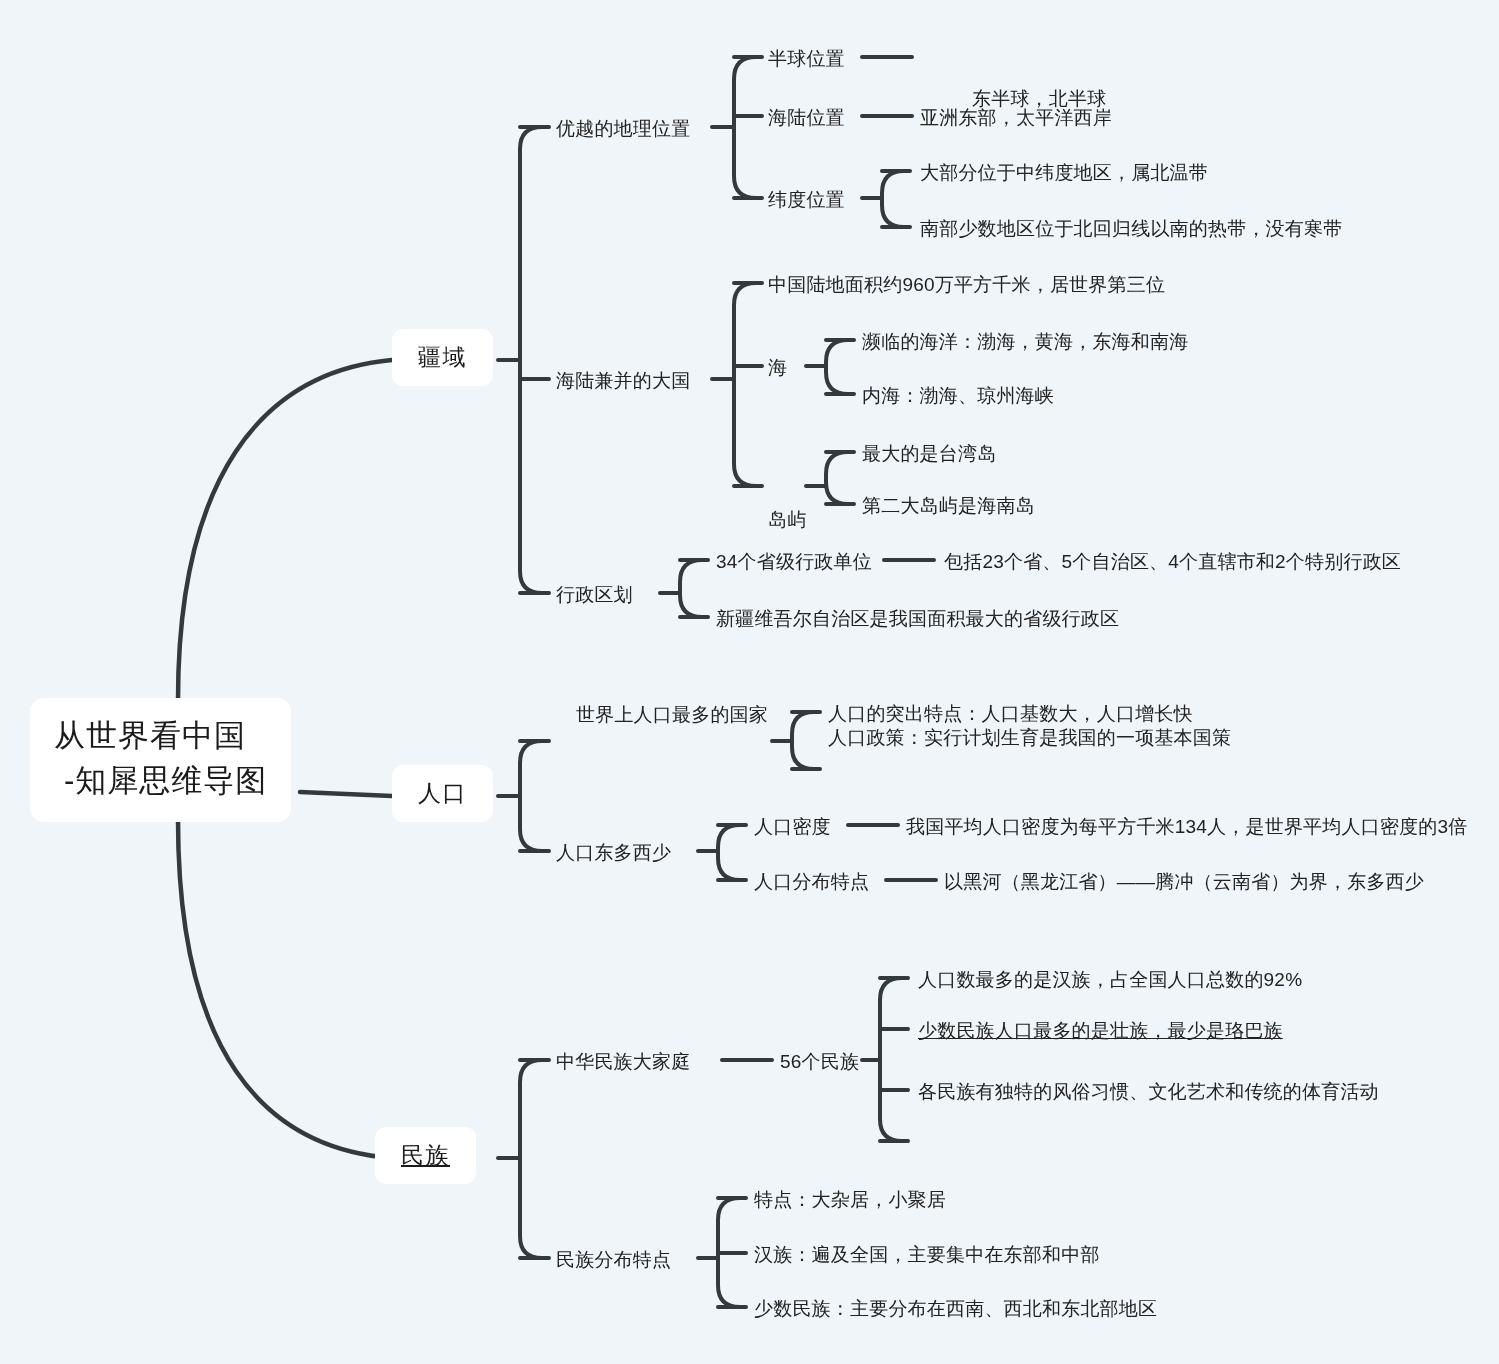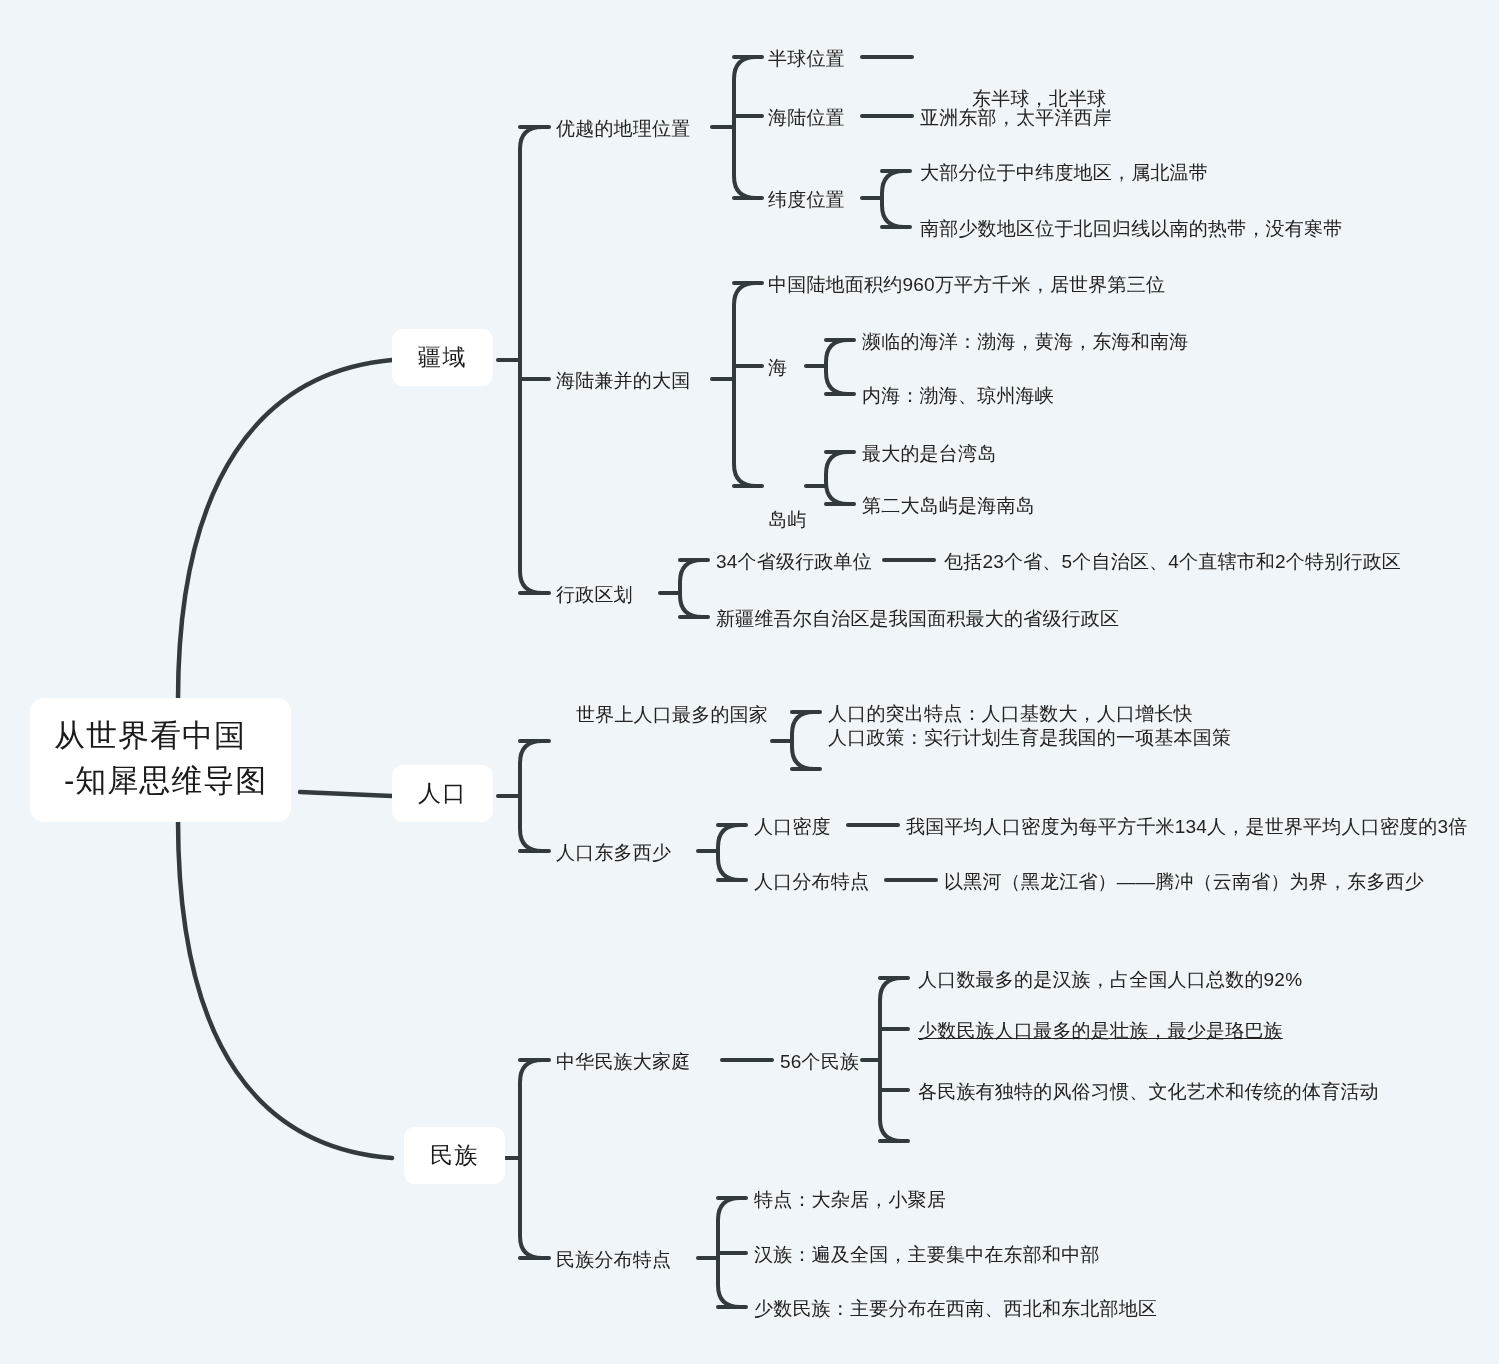--- a/index.html
+++ b/index.html
@@ -180,21 +180,21 @@
     <span class="ln">从世界看中国</span>
     <span class="ln ln2">-知犀思维导图</span>
   </div>
 
   <div class="node lvl1" style="left:392px; top:329px;">
     <span>疆域</span>
   </div>
   <div class="node lvl1" style="left:392px; top:765px;">
     <span>人口</span>
   </div>
-  <div class="node lvl1" style="left:404px; top:1127px;">
+  <div class="node lvl1" style="left:375px; top:1127px;text-decoration:underline;">
     <span>民族</span>
   </div>
 
   <div class="node lvl2" style="left:556px; top:115px;">
     <span>优越的地理位置</span>
   </div>
 
   <div class="node lvl3" style="left:768px; top:45px;">
     <span>半球位置</span>
   </div>

